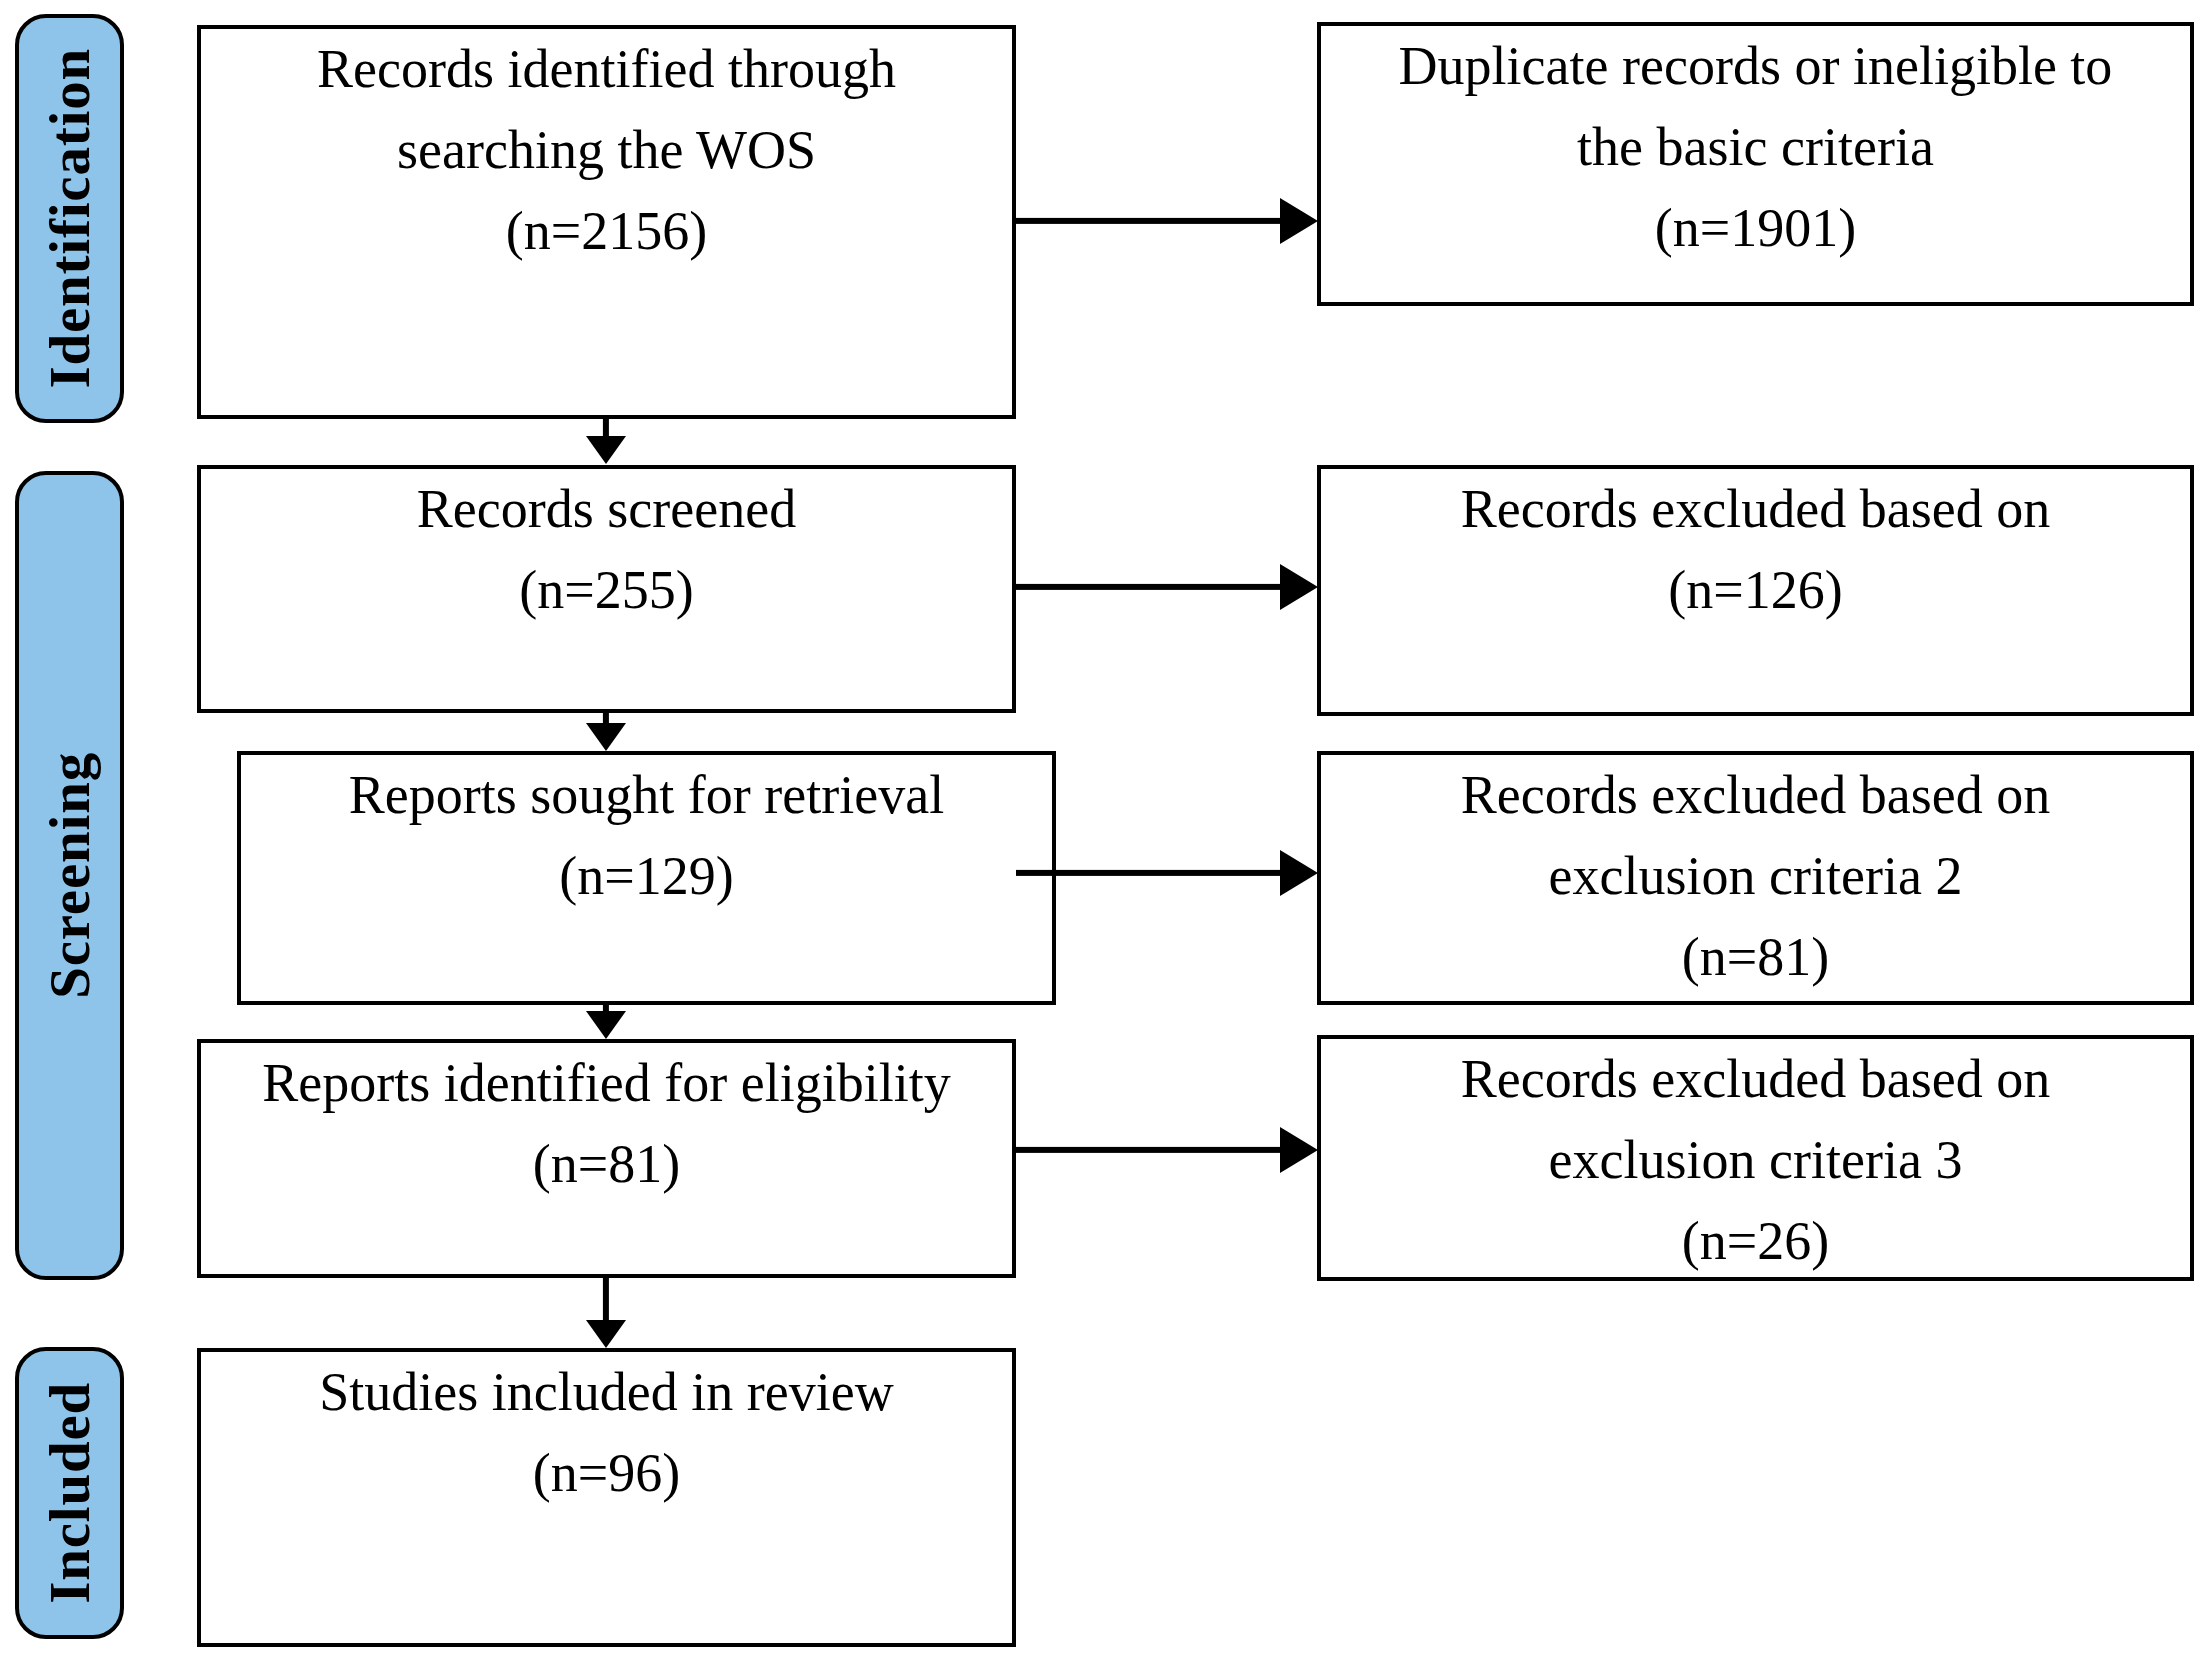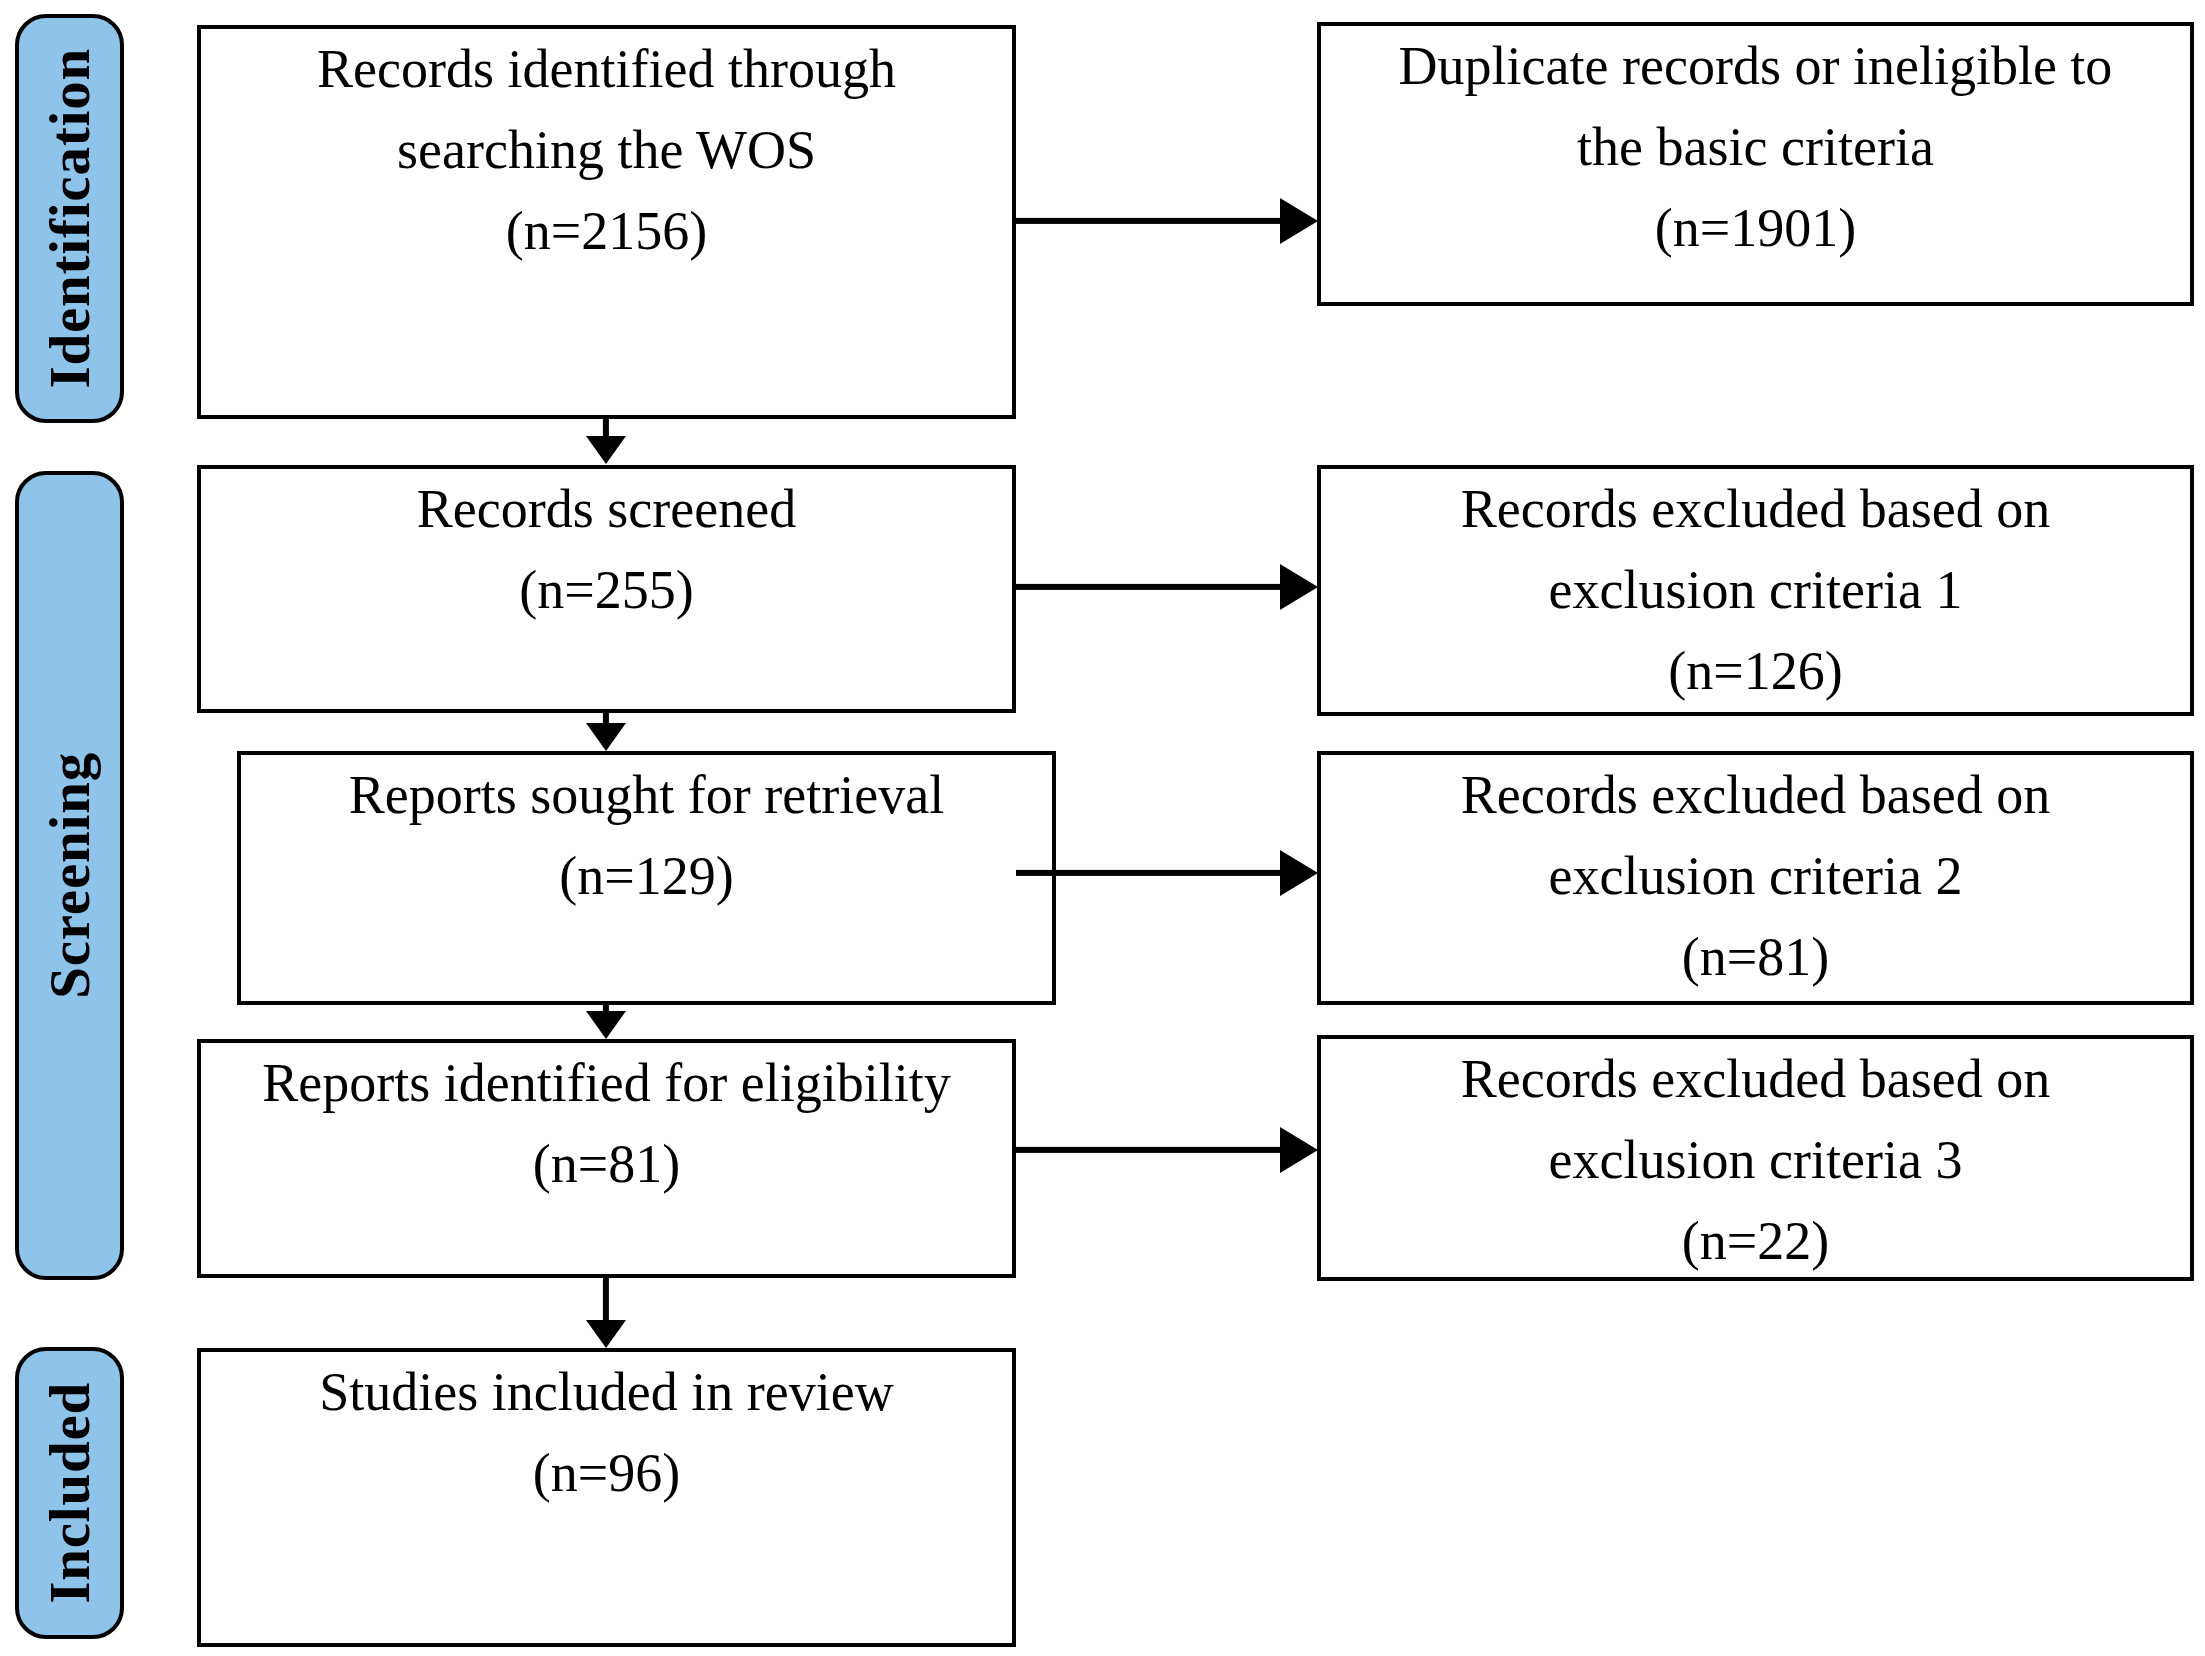--- a/index.html
+++ b/index.html
@@ -169,32 +169,31 @@
     <div class="line">(n=96)</div>
   </div>
 
   <div class="box excl" id="rbox1">
     <div class="line">Duplicate records or ineligible to</div>
     <div class="line">the basic criteria</div>
     <div class="line">(n=1901)</div>
   </div>
   <div class="box excl" id="rbox2">
     <div class="line">Records excluded based on</div>
-    <div class="line">exclusion criteria 1</div>
     <div class="line">(n=126)</div>
   </div>
   <div class="box excl" id="rbox3">
     <div class="line">Records excluded based on</div>
     <div class="line">exclusion criteria 2</div>
     <div class="line">(n=81)</div>
   </div>
   <div class="box excl" id="rbox4">
     <div class="line">Records excluded based on</div>
     <div class="line">exclusion criteria 3</div>
-    <div class="line">(n=22)</div>
+    <div class="line">(n=26)</div>
   </div>
 
   <div class="varrow" id="varrow1">
     <div class="shaft"></div>
     <div class="head"></div>
   </div>
   <div class="varrow" id="varrow2">
     <div class="shaft"></div>
     <div class="head"></div>
   </div>

